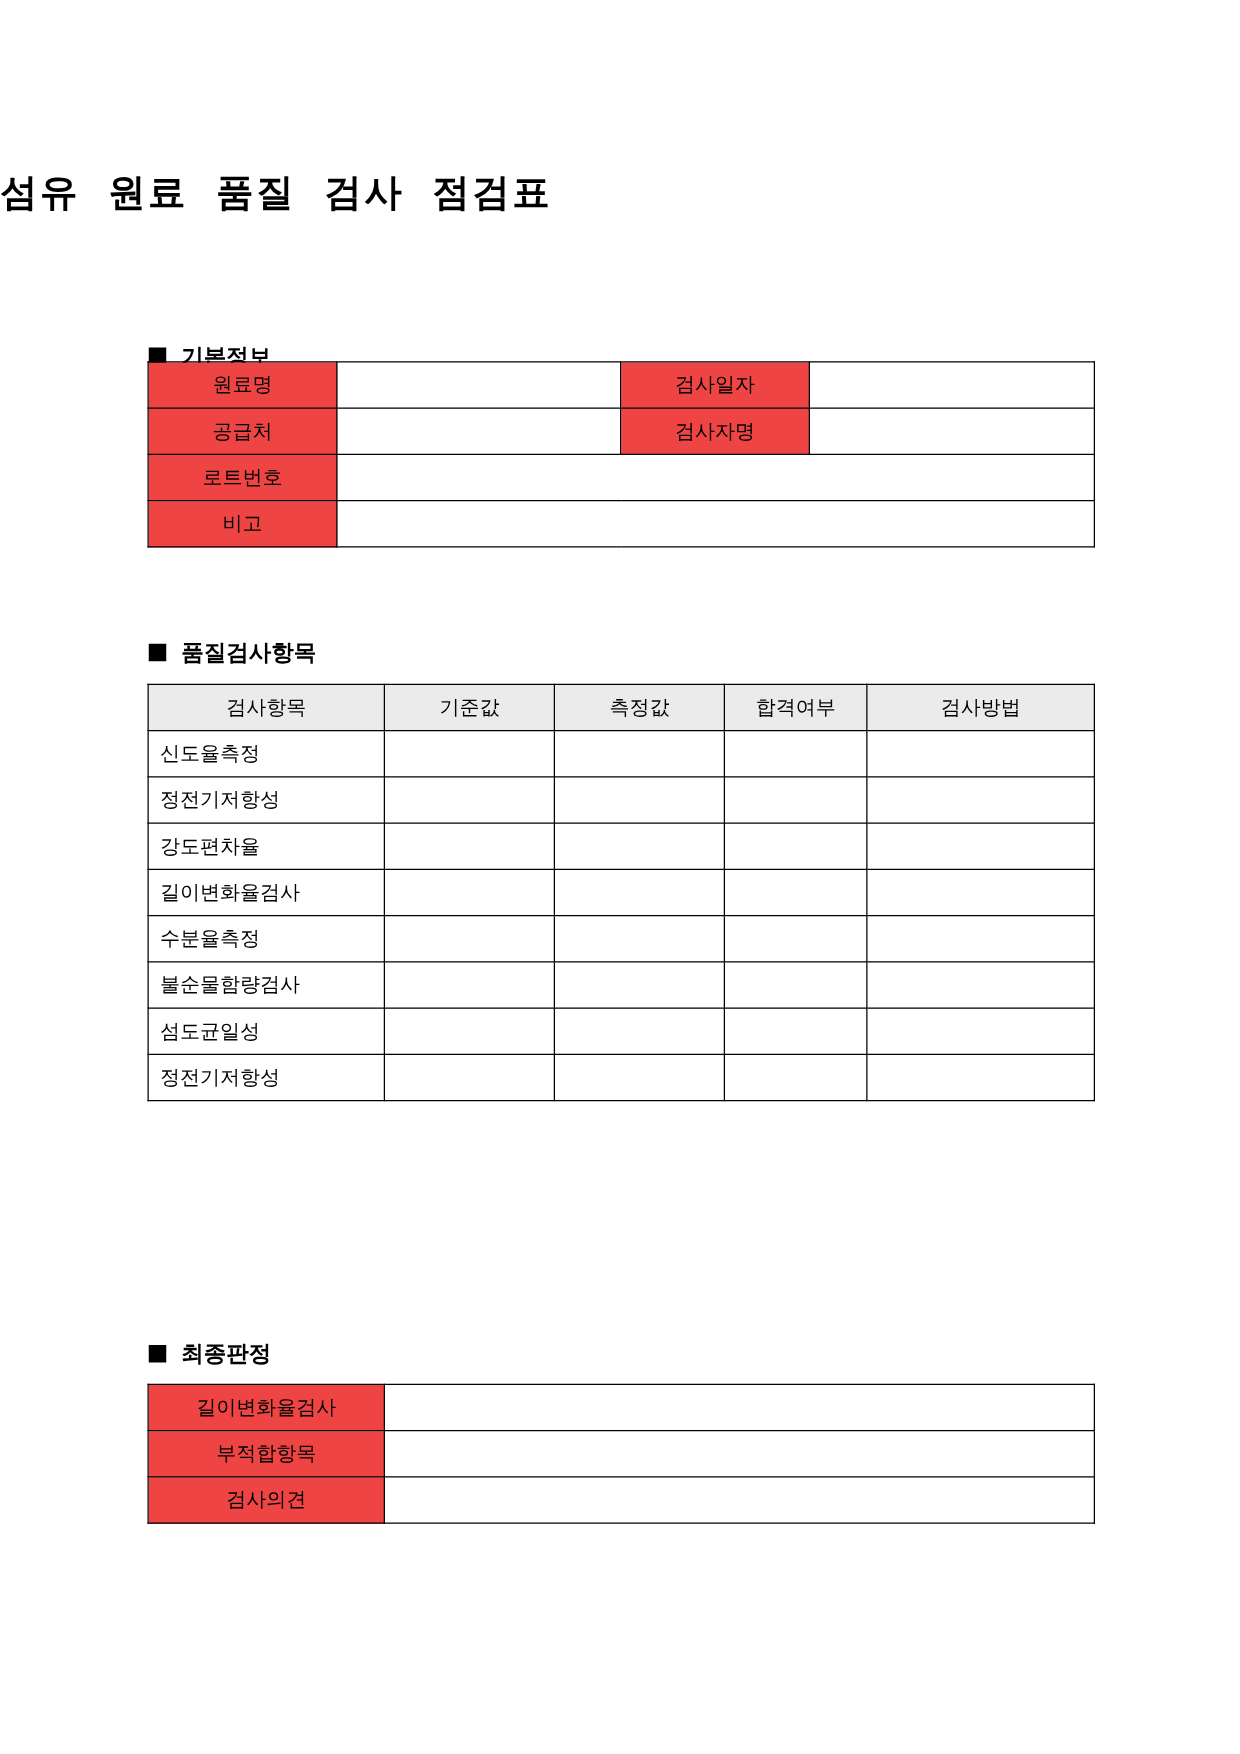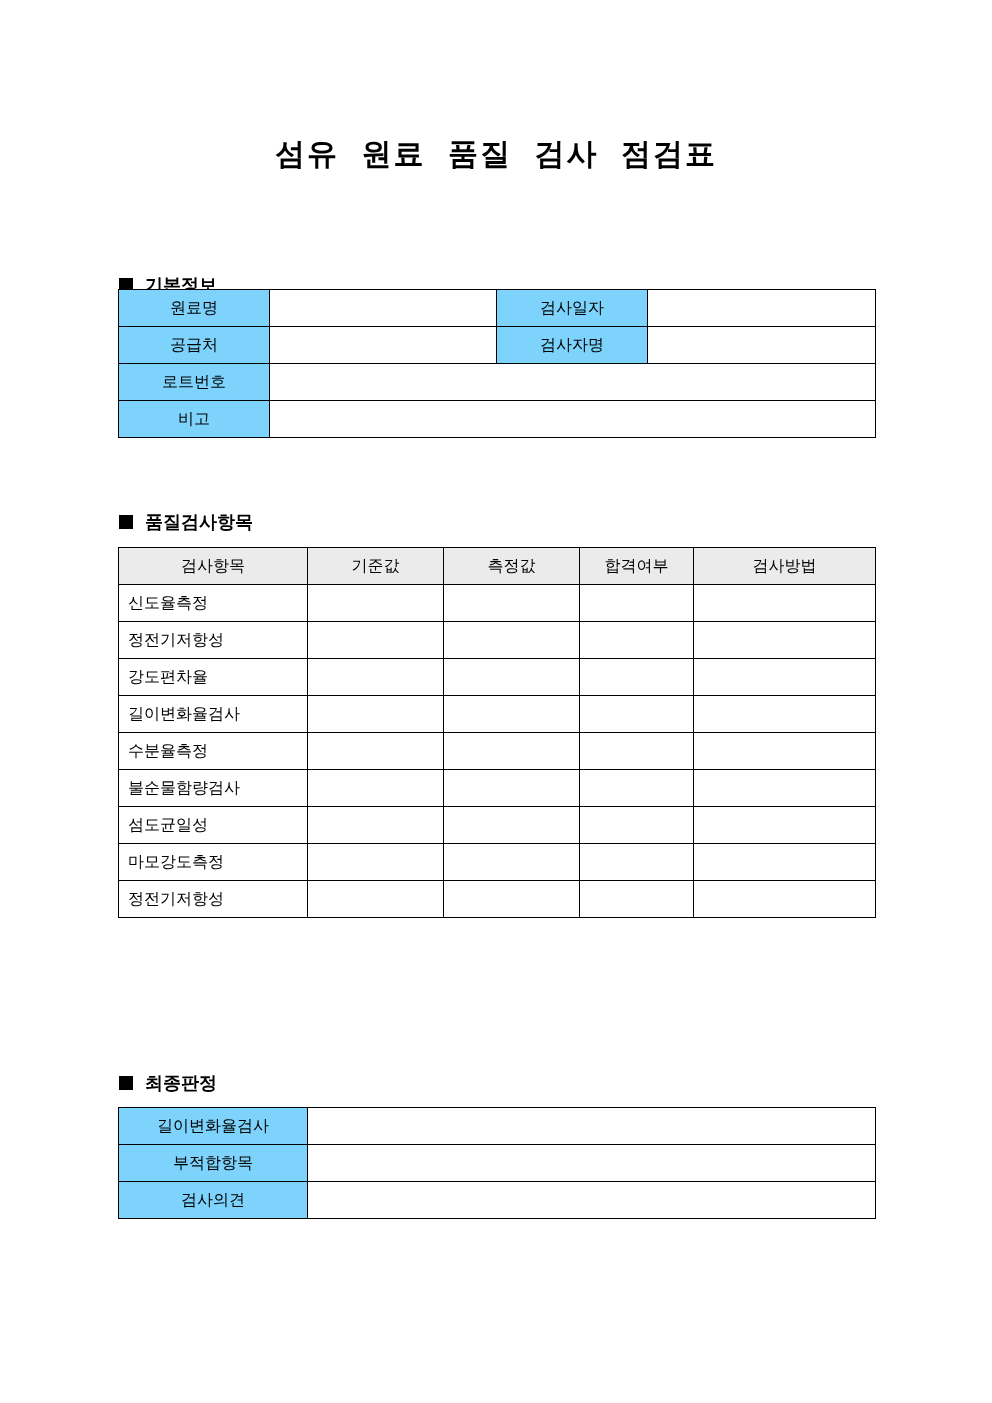--- a/index.html
+++ b/index.html
@@ -13,21 +13,20 @@
       position: relative;
       font-family: "DejaVu Sans", "Liberation Sans", sans-serif;
       color: #000;
       overflow: hidden;
     }
     .title {
       position: absolute;
       top: 134px;
       left: 0;
       width: 992px;
-      text-align: center;
       font-size: 30px;
       font-weight: bold;
       letter-spacing: 2px;
       word-spacing: 10px;
     }
     .section-heading {
       position: absolute;
       left: 119px;
       font-size: 18px;
       font-weight: bold;
@@ -49,21 +48,21 @@
       table-layout: fixed;
       font-size: 16px;
     }
     td, th {
       border: 1.5px solid #000;
       height: 36px;
       padding: 0;
       font-weight: normal;
     }
     .label {
-      background: #7dd3fc;
+      background: #ef4444;
       text-align: center;
     }
     .value {
       background: #ffffff;
     }
     .item-name {
       text-align: left;
       padding-left: 9px;
     }
     .hdr {
@@ -181,27 +180,20 @@
         <td class="value"></td>
       </tr>
       <tr>
         <td class="item-name">섬도균일성</td>
         <td class="value"></td>
         <td class="value"></td>
         <td class="value"></td>
         <td class="value"></td>
       </tr>
       <tr>
-        <td class="item-name">마모강도측정</td>
-        <td class="value"></td>
-        <td class="value"></td>
-        <td class="value"></td>
-        <td class="value"></td>
-      </tr>
-      <tr>
         <td class="item-name">정전기저항성</td>
         <td class="value"></td>
         <td class="value"></td>
         <td class="value"></td>
         <td class="value"></td>
       </tr>
     </tbody>
 </table>
 
 <div class="section-heading" style="top:1071px;">

